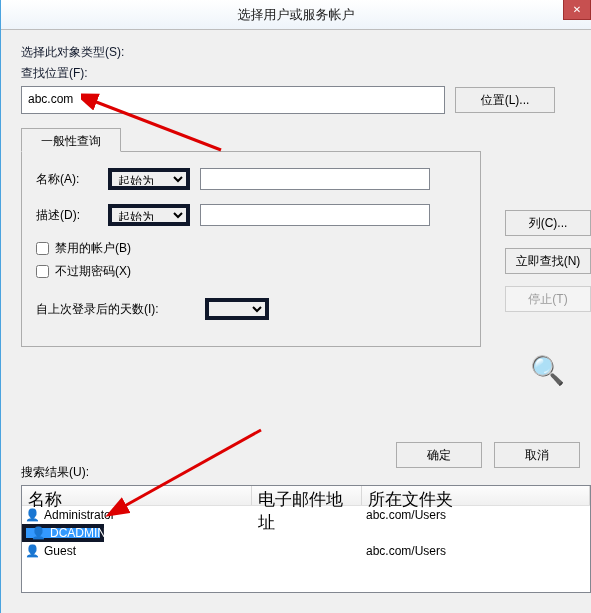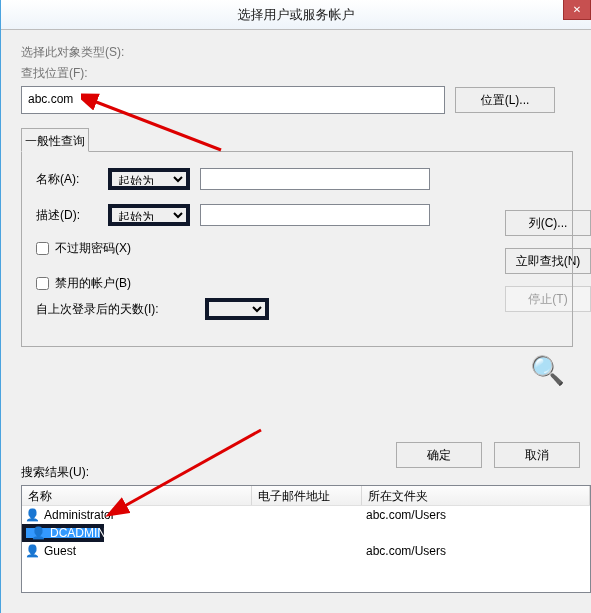--- a/index.html
+++ b/index.html
@@ -37,21 +37,21 @@
     background: #c75050;
     color: #fff;
     display: flex; align-items: center; justify-content: center;
     font-size: 10px;
     border: 1px solid #a03030;
     border-top: none;
   }
   .body {
     padding: 14px 20px 0 20px;
   }
-  .label { color: #737373; margin-bottom: 4px; }
+  .label { color: #0f172a; margin-bottom: 4px; }
   .row { display: flex; align-items: center; gap: 10px; }
   .textbox {
     border: 1px solid #828790;
     background: #fff;
     height: 24px;
     padding: 3px 6px;
     font-size: 12px;
     overflow: hidden;
   }
   .bigbox { height: 28px; padding: 5px 6px; }
@@ -68,32 +68,32 @@
   .btn.disabled { color: #9b9b9b; border-color: #cfcfcf; background: #f4f4f4; }
   .tabstrip {
     margin-top: 14px;
     position: relative;
     height: 24px;
   }
   .tab {
     position: absolute;
     top: 0; left: 0;
     height: 24px;
-    padding: 4px 3px;
+    padding: 4px 19px;
     background: #f0f0f0;
     border: 1px solid #acacac;
     border-bottom: 1px solid #f0f0f0;
     z-index: 2;
     font-size: 12px;
   }
   .tabpanel {
     border: 1px solid #acacac;
     margin-top: -1px;
     padding: 16px 14px 26px 14px;
-    width: 552px;
+    width: 460px;
     position: relative;
     z-index: 1;
   }
   .frow { display: flex; align-items: center; margin-bottom: 14px; gap: 10px; }
   .frow .lbl { width: 62px; }
   .sel {
     width: 82px; height: 22px;
     border: 4px solid #0f172a;
     background: #efefef;
     font-size: 12px;
@@ -143,21 +143,21 @@
   }
   .lv-head {
     display: flex;
     height: 20px;
     background: #fff;
     border-bottom: 1px solid #e0e0e0;
   }
   .lv-head .col {
     border-right: 1px solid #d8d8d8;
     padding: 2px 6px;
-    font-size: 12px;
+    font-size: 17px;
     background: linear-gradient(#fdfdfd,#f0f0f0);
   }
   .col-name { width: 230px; }
   .col-email { width: 110px; }
   .col-folder { flex: 1; }
   .lv-row {
     display: flex; align-items: center;
     height: 18px;
     font-size: 12px;
   }
@@ -210,27 +210,27 @@
         </select>
         <input class="txt" style="">
       </div>
       <div class="frow">
         <span class="lbl">描述(D):</span>
         <select class="sel">
           <option>起始为</option>
         </select>
         <input class="txt" style="">
       </div>
+      <div class="chk">
+        <input type="checkbox" style="">
+        <span>禁用的帐户(B)</span>
+      </div>
       <div class="chk" style="margin-bottom:18px;">
         <input type="checkbox" style="">
         <span>不过期密码(X)</span>
-      </div>
-      <div class="chk">
-        <input type="checkbox" style="">
-        <span>禁用的帐户(B)</span>
       </div>
       <div class="frow" style="margin-bottom:0;gap:29px;">
         <span style="width:140px;">自上次登录后的天数(I):</span>
         <select class="sel" style="width:64px;"></select>
       </div>
     </div>
 
     <div class="rightcol">
       <button class="btn">
           <span>列(C)...</span>

